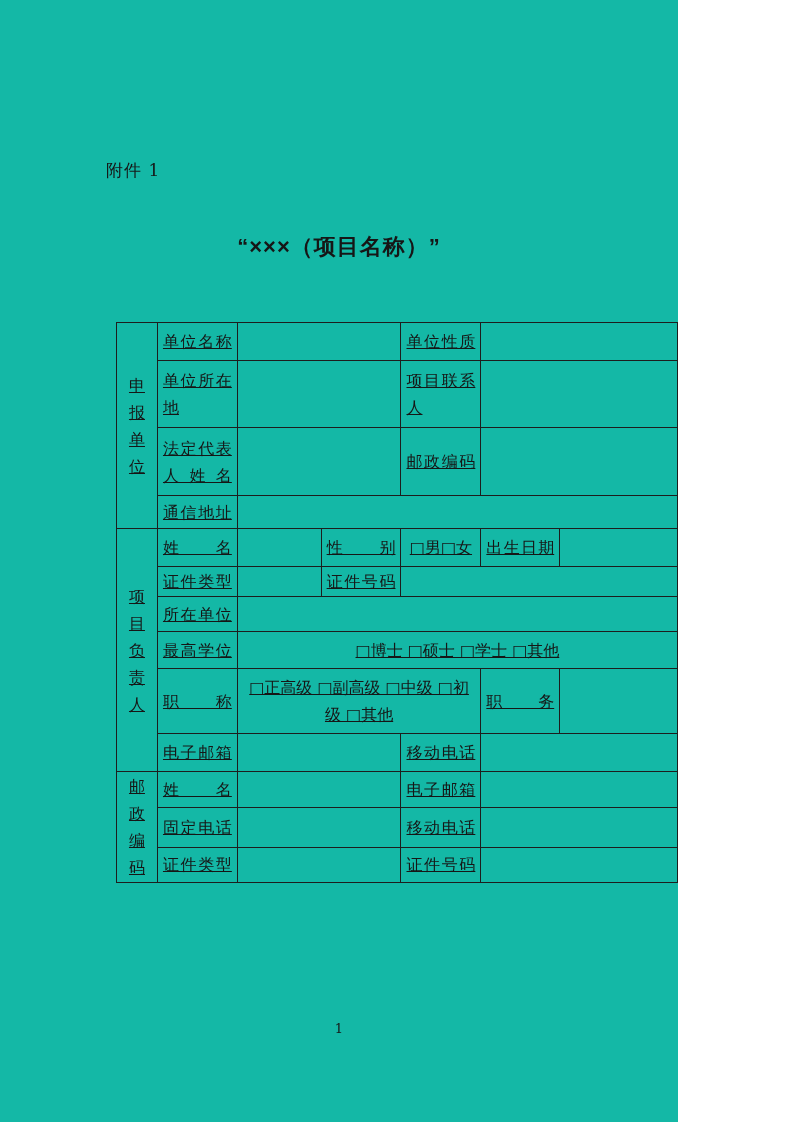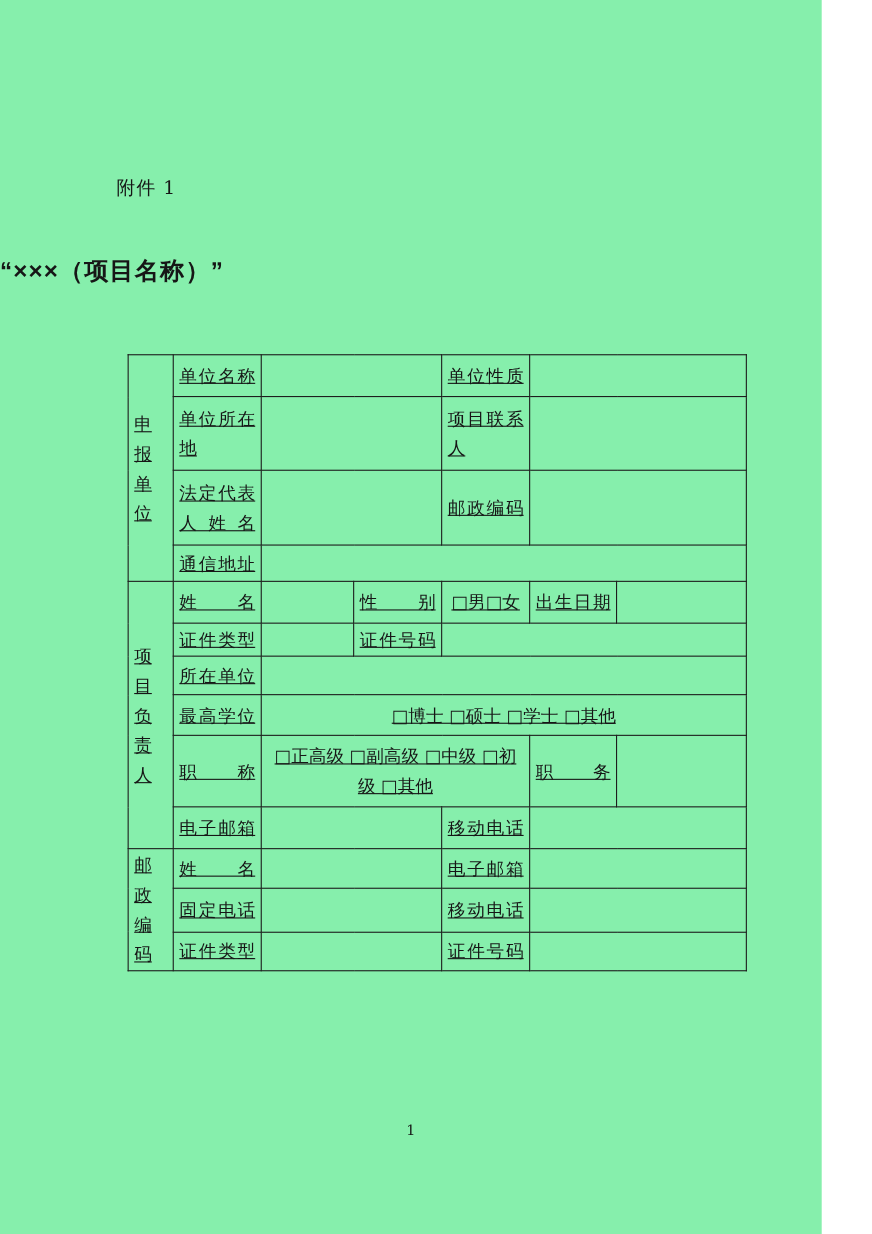--- a/index.html
+++ b/index.html
@@ -1,20 +1,20 @@
 <!DOCTYPE html>
 <html><head>
 <meta charset="utf-8">
 <style>
   html,body { margin:0; padding:0; background:#ffffff; }
   .page {
     position: relative;
-    width: 747px;
+    width: 678px;
     height: 1122px;
-    background: #86efac;
+    background: #14b8a6;
     font-family: "DejaVu Serif", serif;
     color: #161616;
     overflow: hidden;
   }
   .attachment {
     position: absolute;
     left: 106px;
     top: 159px;
     font-size: 17px;
     letter-spacing: 1px;
@@ -26,21 +26,21 @@
     text-align: center;
     font-family: "Liberation Sans", sans-serif;
     font-weight: bold;
     font-size: 23px;
     letter-spacing: 2px;
   }
   .title2 {
     position: absolute;
     left: 0; right: 0;
     top: 232px;
-    text-align: left;
+    text-align: center;
     font-family: "Liberation Sans", sans-serif;
     font-weight: bold;
     font-size: 22px;
     letter-spacing: 1px;
   }
   .form-title {
     position: absolute;
     left: 0; right: 0;
     top: 284px;
     text-align: center;
@@ -60,20 +60,21 @@
     border: 1px solid #1d1d1d;
     padding: 1px 5px;
     font-size: 16px;
     line-height: 27px;
     vertical-align: middle;
     word-break: break-all;
     overflow: hidden;
     text-decoration: underline;
   }
   td.sec {
+    text-align: center;
     padding: 1px 3px;
     line-height: 33px;
   }
   td.lbl {
     text-align: justify;
     text-align-last: justify;
     -moz-text-align-last: justify;
     line-height: 30px;
   }
   td.opt {

